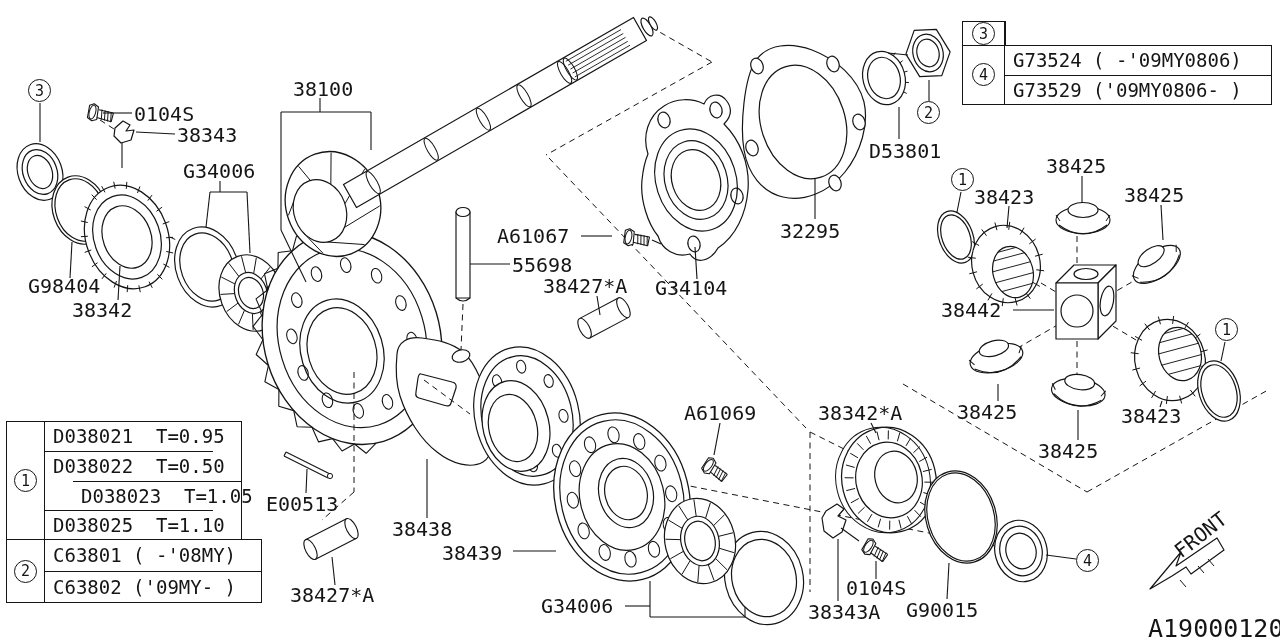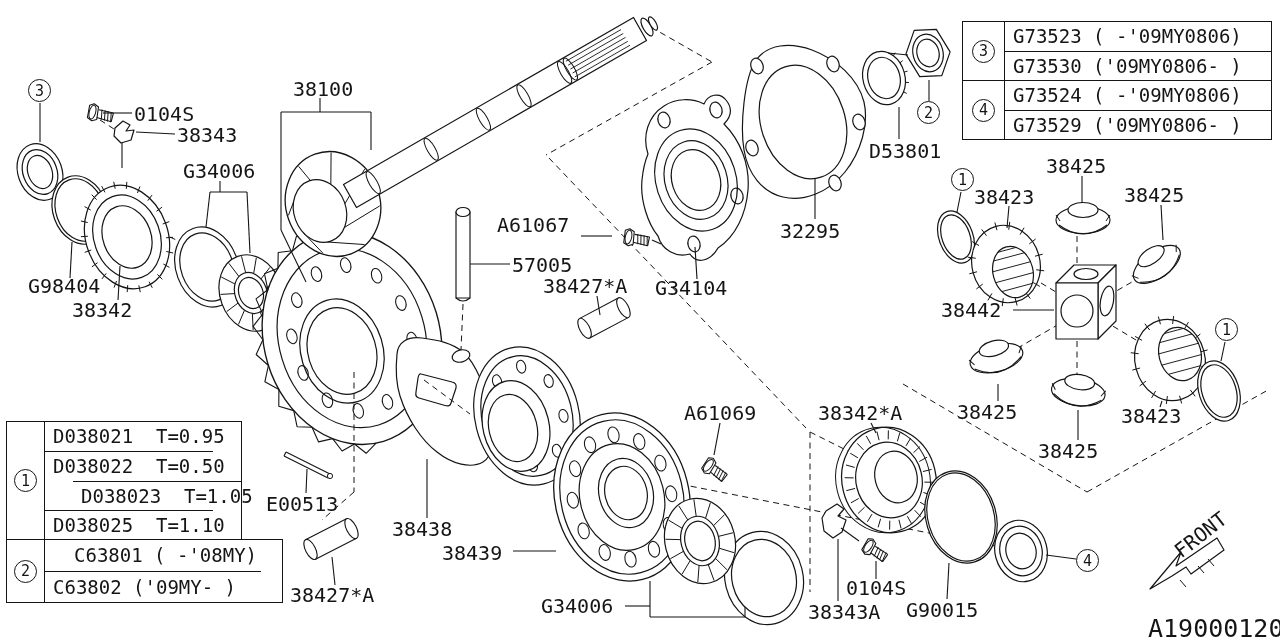--- a/index.html
+++ b/index.html
@@ -438,22 +438,22 @@
       <line x1="1180" y1="580" x2="1186" y2="587" stroke="#151515" stroke-width="1"></line>
     </svg>
   <div class="front-label">FRONT</div>
   <div class="drawing-number">A190001203</div>
 <div class="plabel" style="left: 134px; top: 104px;">0104S</div>
     <div class="plabel" style="left: 177px; top: 125px;">38343</div>
     <div class="plabel" style="left: 183px; top: 161px;">G34006</div>
     <div class="plabel" style="left: 28px; top: 276px;">G98404</div>
     <div class="plabel" style="left: 72px; top: 300px;">38342</div>
     <div class="plabel" style="left: 293px; top: 79px;">38100</div>
-    <div class="plabel" style="left: 497px; top: 215px; text-align: right;">A61067</div>
-    <div class="plabel" style="left: 512px; top: 255px;">57005</div>
+    <div class="plabel" style="left: 497px; top: 226px; text-align: right;">A61067</div>
+    <div class="plabel" style="left: 512px; top: 255px;">55698</div>
     <div class="plabel" style="left: 543px; top: 276px;">38427*A</div>
     <div class="plabel" style="left: 655px; top: 278px;">G34104</div>
     <div class="plabel" style="left: 780px; top: 221px;">32295</div>
     <div class="plabel" style="left: 869px; top: 141px;">D53801</div>
     <div class="plabel" style="left: 266px; top: 494px;">E00513</div>
     <div class="plabel" style="left: 392px; top: 519px;">38438</div>
     <div class="plabel" style="left: 442px; top: 543px;">38439</div>
     <div class="plabel" style="left: 290px; top: 585px;">38427*A</div>
     <div class="plabel" style="left: 541px; top: 596px;">G34006</div>
     <div class="plabel" style="left: 684px; top: 403px;">A61069</div>
@@ -483,34 +483,30 @@
           <div class="trow" style="width: 168px; height: 29.4px; line-height: 29.4px; border-top: 1.5px solid rgb(21, 21, 21);">D038022  T=0.50</div>
           <div class="trow" style="width: 168px; height: 29.4px; line-height: 29.4px; border-top: 1.5px solid rgb(21, 21, 21); margin-left: 28px;">D038023  T=1.05</div>
           <div class="trow" style="width: 168px; height: 29.4px; line-height: 29.4px; border-top: 1.5px solid rgb(21, 21, 21);">D038025  T=1.10</div>
         </div>
       </div>
       <div class="tgroup" style="margin-top: -1.5px;">
         <div class="tleft" style="width: 37px;">
           <div class="circle">2</div>
         </div>
         <div>
-          <div class="trow" style="width: 216px; height: 31px; line-height: 31px; margin-left: 21px;">C63801 ( -'08MY)</div>
+          <div class="trow" style="width: 216px; height: 31px; line-height: 31px;">C63801 ( -'08MY)</div>
           <div class="trow" style="width: 216px; height: 31px; line-height: 31px; border-top: 1.5px solid rgb(21, 21, 21);">C63802 ('09MY- )</div>
         </div>
       </div>
     </div>
     <div class="ptable" style="left: 962px; top: 21px;">
       <div class="tgroup">
         <div class="tleft" style="width: 41px;">
           <div class="circle">3</div>
         </div>
-        <div>
-          <div class="trow" style="width: 266px; height: 29.2px; line-height: 29.2px;">G73523 ( -'09MY0806)</div>
-          <div class="trow" style="width: 266px; height: 29.2px; line-height: 29.2px; border-top: 1.5px solid rgb(21, 21, 21);">G73530 ('09MY0806- )</div>
-        </div>
       </div>
       <div class="tgroup" style="margin-top: -1.5px;">
         <div class="tleft" style="width: 41px;">
           <div class="circle">4</div>
         </div>
         <div>
           <div class="trow" style="width: 266px; height: 29.2px; line-height: 29.2px;">G73524 ( -'09MY0806)</div>
           <div class="trow" style="width: 266px; height: 29.2px; line-height: 29.2px; border-top: 1.5px solid rgb(21, 21, 21);">G73529 ('09MY0806- )</div>
         </div>
       </div>

